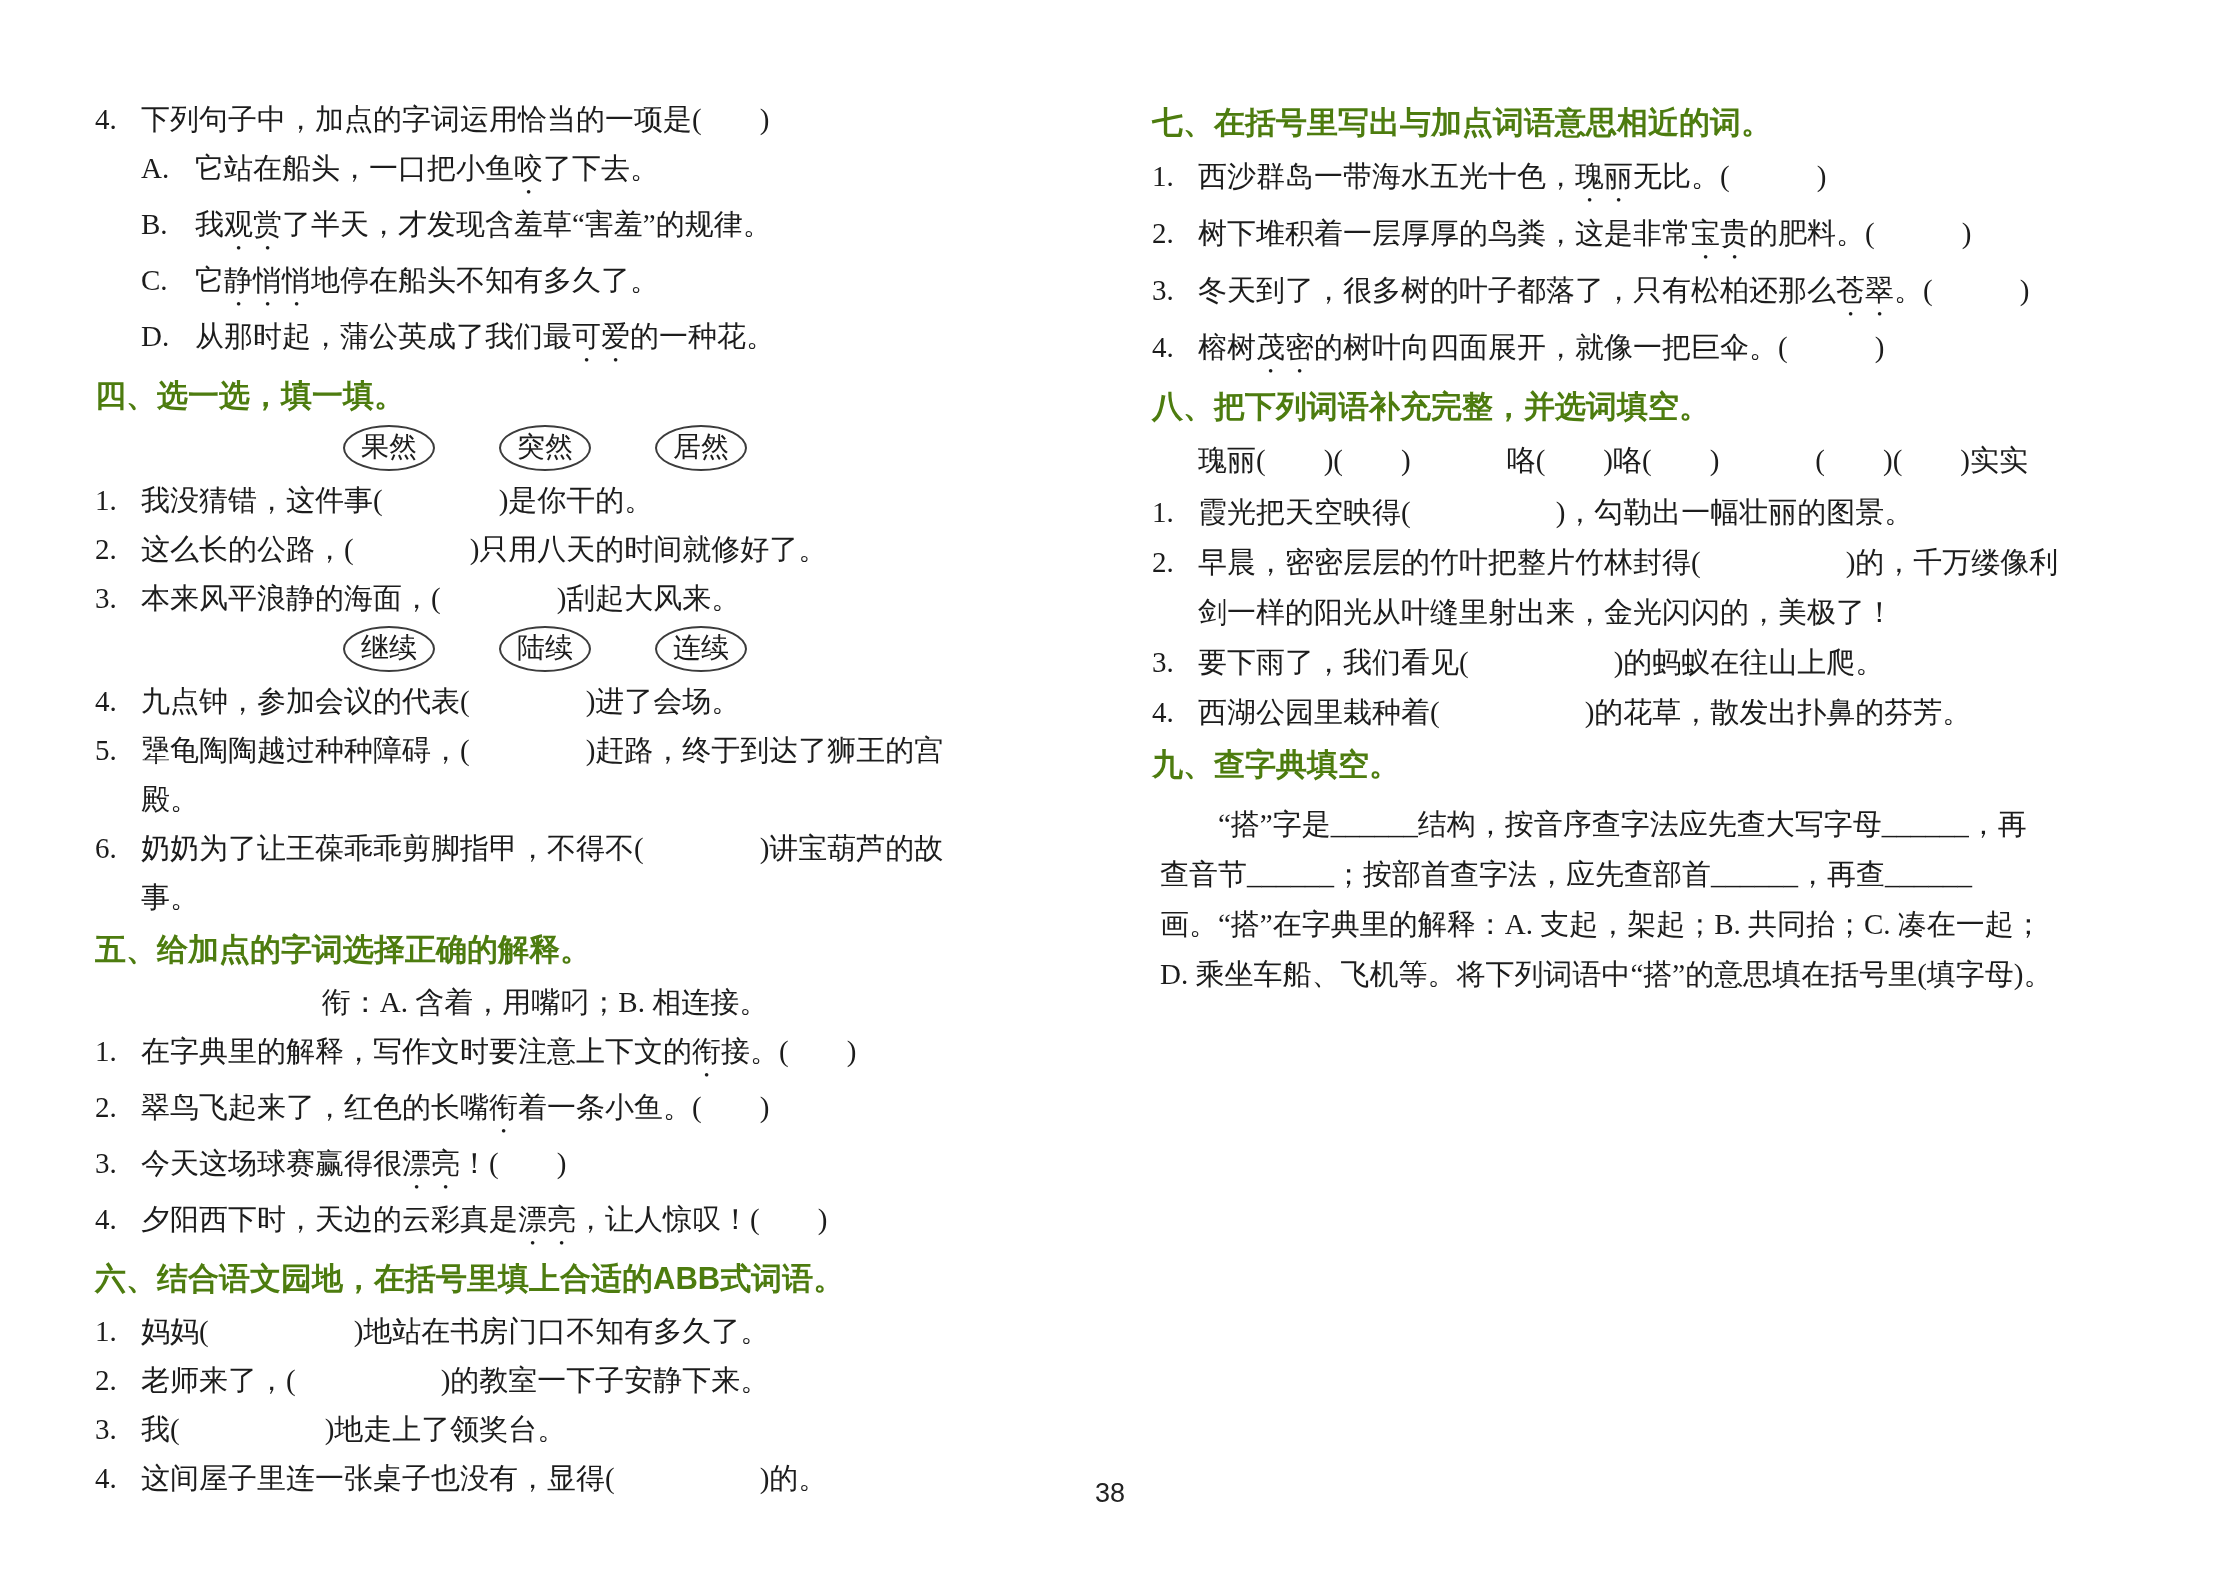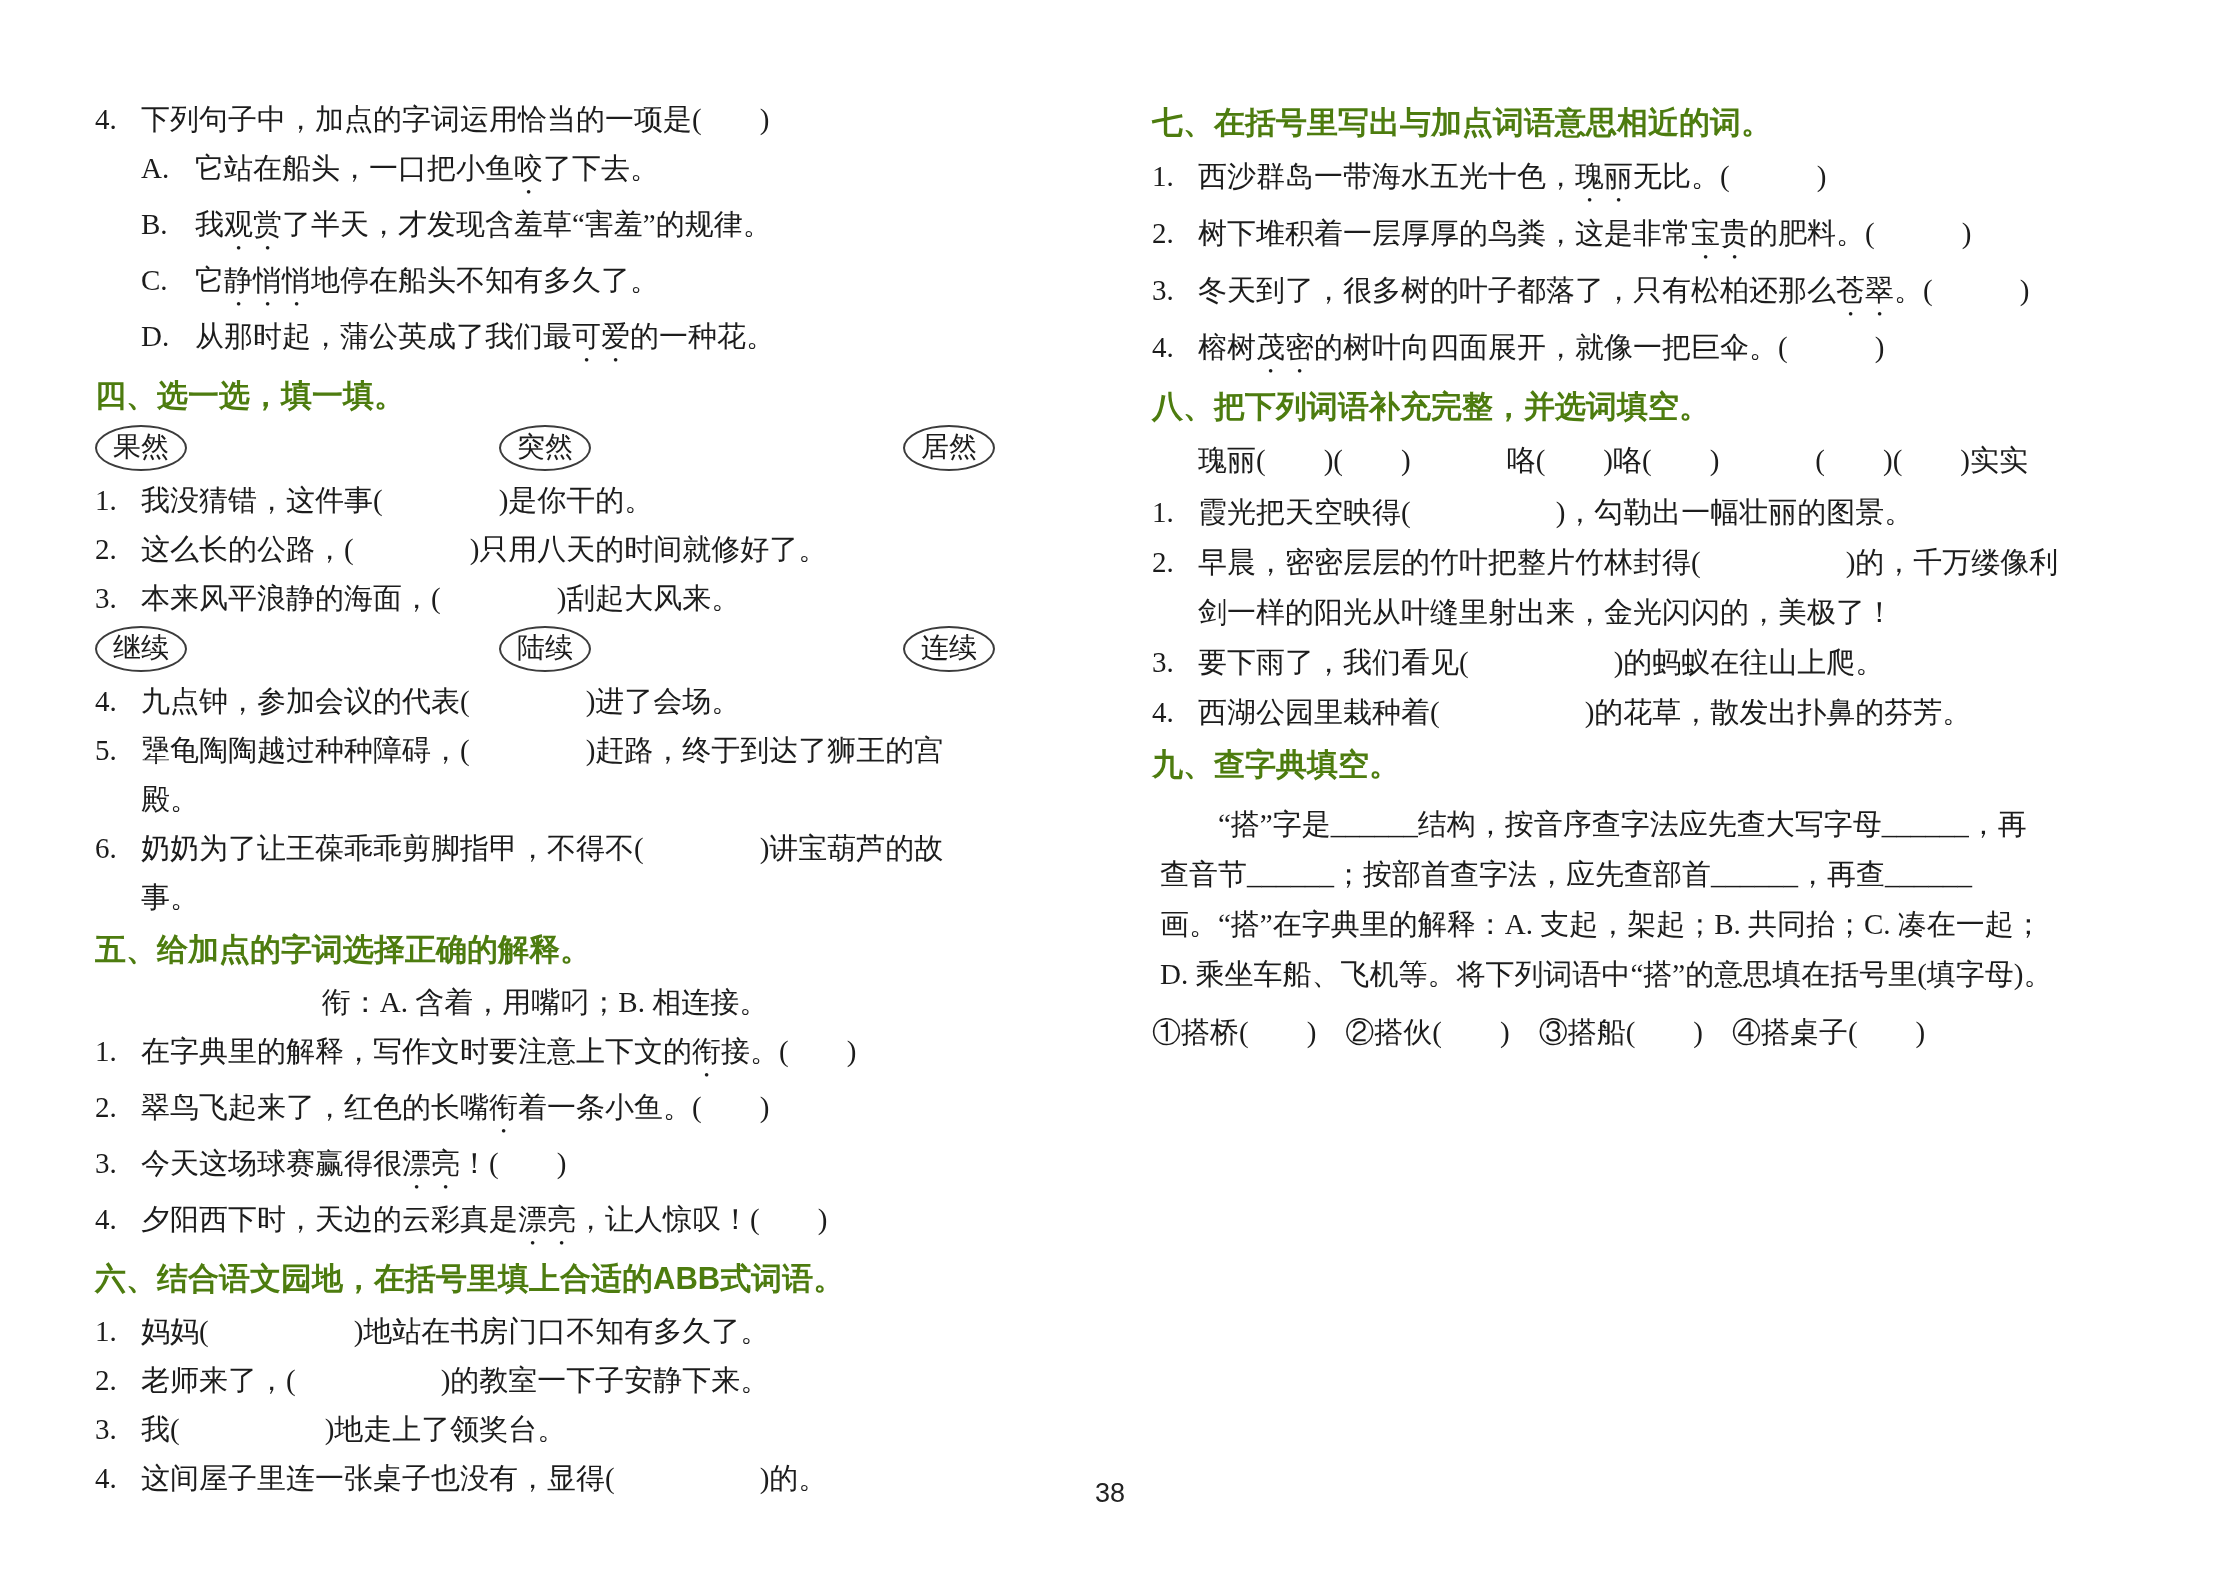--- a/index.html
+++ b/index.html
@@ -24,21 +24,21 @@
 
   .sec{
     font-family:"Liberation Sans","DejaVu Sans",sans-serif;
     font-weight:700;
     color:#4d7c0f;
     font-size:31px;
     line-height:52px;
     margin:2px 0 2px 0;
   }
 
-  .ovals{display:flex;justify-content:space-between;gap:64px;margin:3px 0 5px 0;}
+  .ovals{display:flex;justify-content:center;gap:64px;margin:3px 0 5px 0;}
   .oval{
     display:inline-block;
     border:2px solid #3c3c3c;
     border-radius:50%;
     padding:1px 16px 3px 16px;
     font-size:28px;
     line-height:38px;
   }
 
   .center{display:block;text-align:center;font-size:29px;line-height:49px;}
@@ -223,19 +223,18 @@
       <span class="txt">要下雨了，我们看见(　　　　　)的蚂蚁在往山上爬。</span>
     </div>
     <div class="line">
       <span class="num">4.</span>
       <span class="txt">西湖公园里栽种着(　　　　　)的花草，散发出扑鼻的芬芳。</span>
     </div>
 
     <div class="sec">九、查字典填空。</div>
 
     <p class="para">“搭”字是______结构，按音序查字法应先查大写字母______，再查音节______；按部首查字法，应先查部首______，再查______画。“搭”在字典里的解释：A. 支起，架起；B. 共同抬；C. 凑在一起；D. 乘坐车船、飞机等。将下列词语中“搭”的意思填在括号里(填字母)。</p>
-    <div class="plainline">①搭桥(　　)　②搭伙(　　)　③搭船(　　)　④搭桌子(　　)</div>
 
   </div>
 
   <div class="pageno">38</div>
 
 </div>
 
 </body></html>

